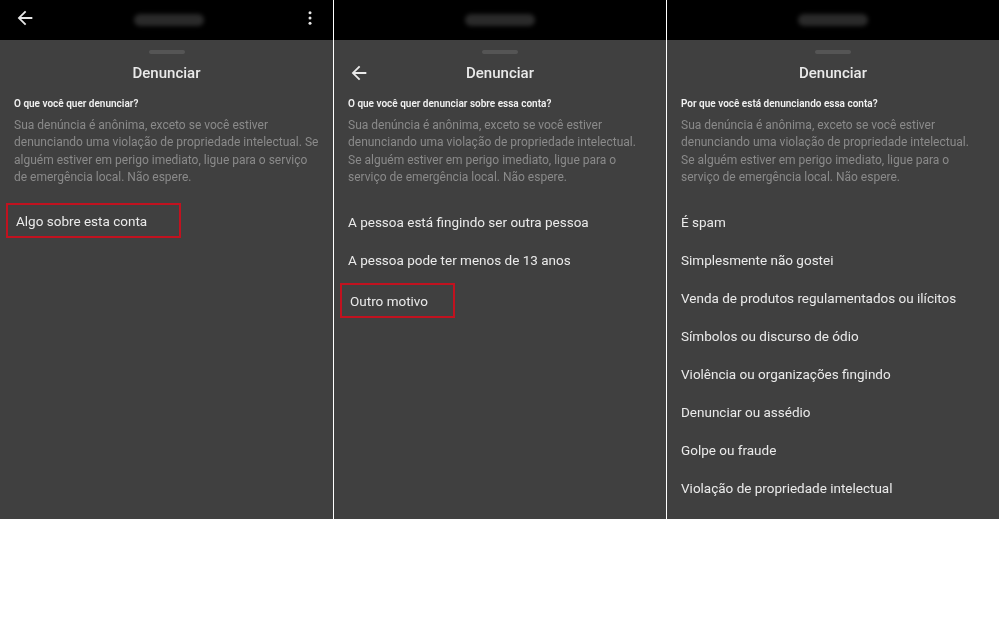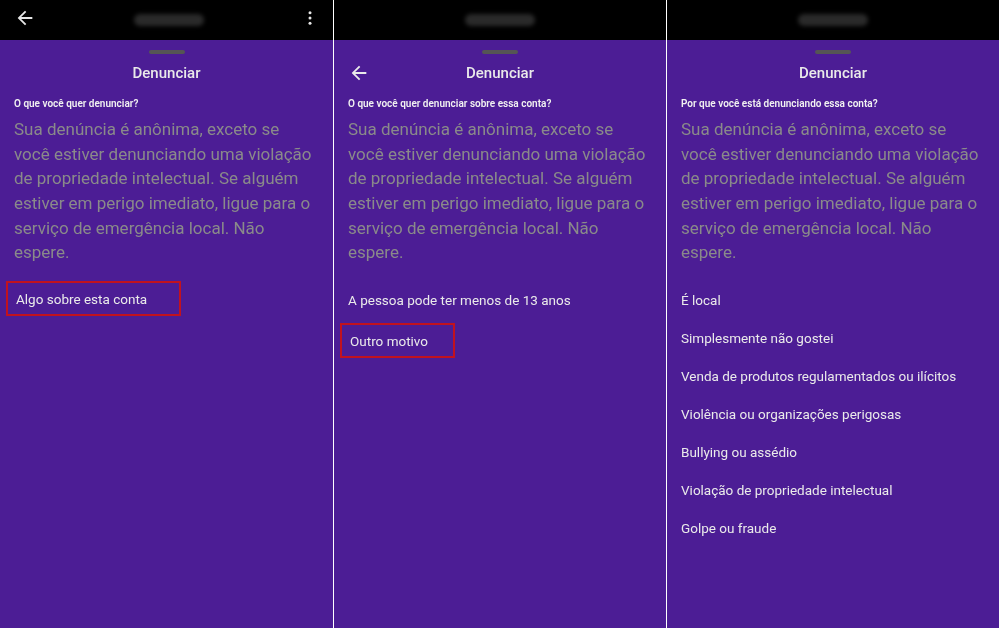--- a/index.html
+++ b/index.html
@@ -6,22 +6,22 @@
   body {
     background: #ffffff;
     font-family: -apple-system, BlinkMacSystemFont, "Segoe UI", Roboto, Helvetica, Arial, sans-serif;
     width: 1000px;
     height: 642px;
     display: flex;
     gap: 0;
   }
   .panel {
     width: 333px;
-    height: 628px;
-    background: #4c1d95;
+    height: 519px;
+    background: #404040;
     position: relative;
     overflow: hidden;
   }
   .panel + .panel { border-left: 1px solid #fff; }
 
   
   .topbar {
     height: 40px;
     background: #000000;
     display: flex;
@@ -58,21 +58,21 @@
   .title-row .title {
     color:#eaeaea; font-size:15px; font-weight:500;
   }
 
   .content { padding: 0 14px; }
   .question {
     color:#f1f1f1; font-size:10px; font-weight:600;
     margin: 2px 0 8px 0;
   }
   .desc {
-    color:#8a8a8a; font-size:17px; line-height:1.45;
+    color:#8a8a8a; font-size:12px; line-height:1.45;
     margin-bottom: 16px;
   }
 
   .option {
     color:#eaeaea; font-size:13.5px;
     padding: 11px 0;
     cursor: pointer;
   }
 
   .highlight {
@@ -129,39 +129,41 @@
     <span class="back-icon">
       <svg viewBox="0 0 24 24">
           <path d="M20 11H7.83l5.59-5.59L12 4l-8 8 8 8 1.41-1.41L7.83 13H20z"></path>
         </svg>
     </span>
     <span class="title">Denunciar</span>
   </div>
   <div class="content">
     <div class="question">O que você quer denunciar sobre essa conta?</div>
     <div class="desc">Sua denúncia é anônima, exceto se você estiver denunciando uma violação de propriedade intelectual. Se alguém estiver em perigo imediato, ligue para o serviço de emergência local. Não espere.</div>
+    <div class="option">A pessoa está fingindo ser outra pessoa</div>
     <div class="option">A pessoa pode ter menos de 13 anos</div>
     <span class="highlight narrower">
       <span class="option" style="padding:0">Outro motivo</span>
     </span>
   </div>
 </div>
 
 <div class="panel">
   <div style="height:40px;background:#000;display:flex;align-items:center;justify-content:center">
     <div class="topbar-title-blur"></div>
   </div>
   <div class="handle"></div>
   <div class="title-row">
     <span class="title">Denunciar</span>
   </div>
   <div class="content">
     <div class="question">Por que você está denunciando essa conta?</div>
     <div class="desc">Sua denúncia é anônima, exceto se você estiver denunciando uma violação de propriedade intelectual. Se alguém estiver em perigo imediato, ligue para o serviço de emergência local. Não espere.</div>
-    <div class="option">É local</div>
+    <div class="option">É spam</div>
     <div class="option">Simplesmente não gostei</div>
     <div class="option">Venda de produtos regulamentados ou ilícitos</div>
-    <div class="option">Violência ou organizações perigosas</div>
-    <div class="option">Bullying ou assédio</div>
+    <div class="option">Símbolos ou discurso de ódio</div>
+    <div class="option">Violência ou organizações fingindo</div>
+    <div class="option">Denunciar ou assédio</div>
+    <div class="option">Golpe ou fraude</div>
     <div class="option">Violação de propriedade intelectual</div>
-    <div class="option">Golpe ou fraude</div>
   </div>
 </div>
 
 </body></html>

